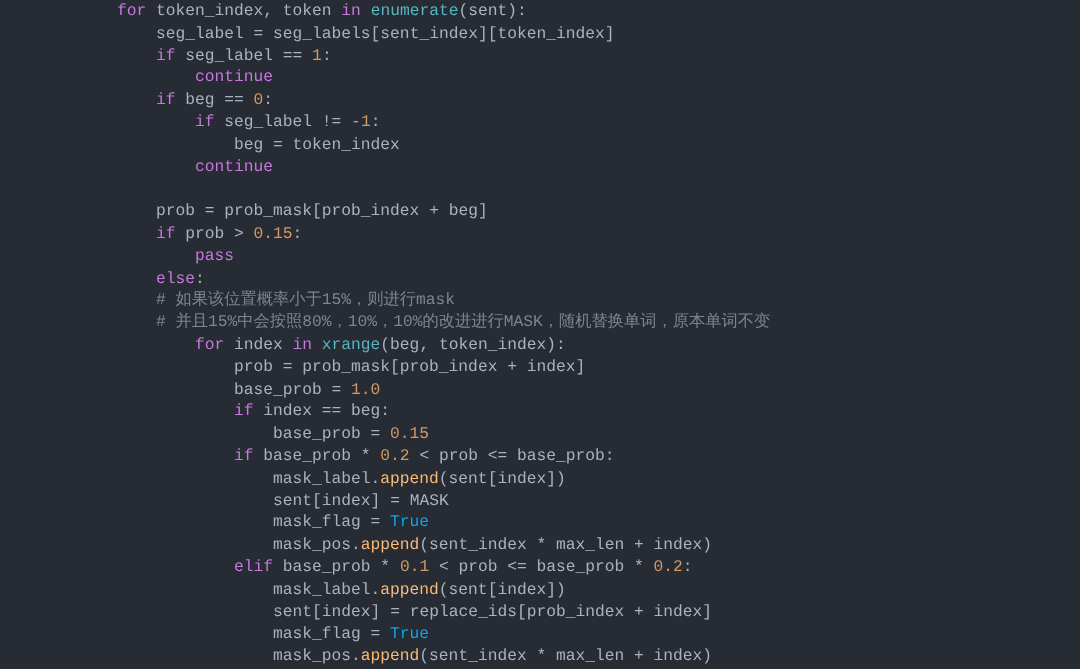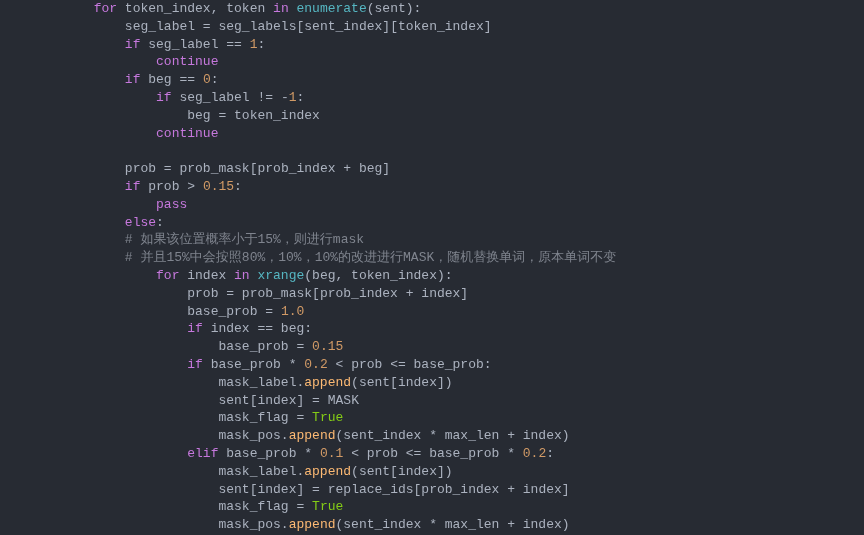--- a/index.html
+++ b/index.html
@@ -19,21 +19,21 @@
     white-space: pre;
     padding-top: -2px;
   }
   .line {
     display: block;
     height: 17.8px;
   }
   .kw  { color: #c678dd; margin-top: 32px; }  
   .fn  { color: #56b6c2; }  
   .num { color: #d19a66; }  
-  .bool{ color: #84cc16; }  
+  .bool{ color: #0ea5e9; }  
   .op  { color: #abb2bf; }  
   .call{ color: #fdba74; }  
   .cmt { color: #7f848e; margin-top: 44px; }  
   
 </style>
 </head>
 <body>
 
 <div class="editor" id="editor"><div class="line"><span>            </span><span class="kw">for</span><span> token_index</span><span class="op">,</span><span> token </span><span class="kw">in</span><span> </span><span class="fn">enumerate</span><span class="op">(</span><span>sent</span><span class="op">)</span><span class="op">:</span></div><div class="line"><span>                </span><span>seg_label </span><span class="op">=</span><span> seg_labels</span><span class="op">[</span><span>sent_index</span><span class="op">]</span><span class="op">[</span><span>token_index</span><span class="op">]</span></div><div class="line"><span>                </span><span class="kw">if</span><span> seg_label </span><span class="op">==</span><span> </span><span class="num">1</span><span class="op">:</span></div><div class="line"><span>                    </span><span class="kw">continue</span></div><div class="line"><span>                </span><span class="kw">if</span><span> beg </span><span class="op">==</span><span> </span><span class="num">0</span><span class="op">:</span></div><div class="line"><span>                    </span><span class="kw">if</span><span> seg_label </span><span class="op">!=</span><span> </span><span class="op">-</span><span class="num">1</span><span class="op">:</span></div><div class="line"><span>                        </span><span>beg </span><span class="op">=</span><span> token_index</span></div><div class="line"><span>                    </span><span class="kw">continue</span></div><div class="line"><span></span><span></span></div><div class="line"><span>                </span><span>prob </span><span class="op">=</span><span> prob_mask</span><span class="op">[</span><span>prob_index </span><span class="op">+</span><span> beg</span><span class="op">]</span></div><div class="line"><span>                </span><span class="kw">if</span><span> prob </span><span class="op">&gt;</span><span> </span><span class="num">0.15</span><span class="op">:</span></div><div class="line"><span>                    </span><span class="kw">pass</span></div><div class="line"><span>                </span><span class="kw">else</span><span class="op">:</span></div><div class="line"><span>                </span><span class="cmt"># 如果该位置概率小于15%，则进行mask</span></div><div class="line"><span>                </span><span class="cmt"># 并且15%中会按照80%，10%，10%的改进进行MASK，随机替换单词，原本单词不变</span></div><div class="line"><span>                    </span><span class="kw">for</span><span> index </span><span class="kw">in</span><span> </span><span class="fn">xrange</span><span class="op">(</span><span>beg</span><span class="op">,</span><span> token_index</span><span class="op">)</span><span class="op">:</span></div><div class="line"><span>                        </span><span>prob </span><span class="op">=</span><span> prob_mask</span><span class="op">[</span><span>prob_index </span><span class="op">+</span><span> index</span><span class="op">]</span></div><div class="line"><span>                        </span><span>base_prob </span><span class="op">=</span><span> </span><span class="num">1.0</span></div><div class="line"><span>                        </span><span class="kw">if</span><span> index </span><span class="op">==</span><span> beg</span><span class="op">:</span></div><div class="line"><span>                            </span><span>base_prob </span><span class="op">=</span><span> </span><span class="num">0.15</span></div><div class="line"><span>                        </span><span class="kw">if</span><span> base_prob </span><span class="op">*</span><span> </span><span class="num">0.2</span><span> </span><span class="op">&lt;</span><span> prob </span><span class="op">&lt;=</span><span> base_prob</span><span class="op">:</span></div><div class="line"><span>                            </span><span>mask_label</span><span class="op">.</span><span class="call">append</span><span class="op">(</span><span>sent</span><span class="op">[</span><span>index</span><span class="op">]</span><span class="op">)</span></div><div class="line"><span>                            </span><span>sent</span><span class="op">[</span><span>index</span><span class="op">]</span><span> </span><span class="op">=</span><span> MASK</span></div><div class="line"><span>                            </span><span>mask_flag </span><span class="op">=</span><span> </span><span class="bool">True</span></div><div class="line"><span>                            </span><span>mask_pos</span><span class="op">.</span><span class="call">append</span><span class="op">(</span><span>sent_index </span><span class="op">*</span><span> max_len </span><span class="op">+</span><span> index</span><span class="op">)</span></div><div class="line"><span>                        </span><span class="kw">elif</span><span> base_prob </span><span class="op">*</span><span> </span><span class="num">0.1</span><span> </span><span class="op">&lt;</span><span> prob </span><span class="op">&lt;=</span><span> base_prob </span><span class="op">*</span><span> </span><span class="num">0.2</span><span class="op">:</span></div><div class="line"><span>                            </span><span>mask_label</span><span class="op">.</span><span class="call">append</span><span class="op">(</span><span>sent</span><span class="op">[</span><span>index</span><span class="op">]</span><span class="op">)</span></div><div class="line"><span>                            </span><span>sent</span><span class="op">[</span><span>index</span><span class="op">]</span><span> </span><span class="op">=</span><span> replace_ids</span><span class="op">[</span><span>prob_index </span><span class="op">+</span><span> index</span><span class="op">]</span></div><div class="line"><span>                            </span><span>mask_flag </span><span class="op">=</span><span> </span><span class="bool">True</span></div><div class="line"><span>                            </span><span>mask_pos</span><span class="op">.</span><span class="call">append</span><span class="op">(</span><span>sent_index </span><span class="op">*</span><span> max_len </span><span class="op">+</span><span> index</span><span class="op">)</span></div></div>
 

